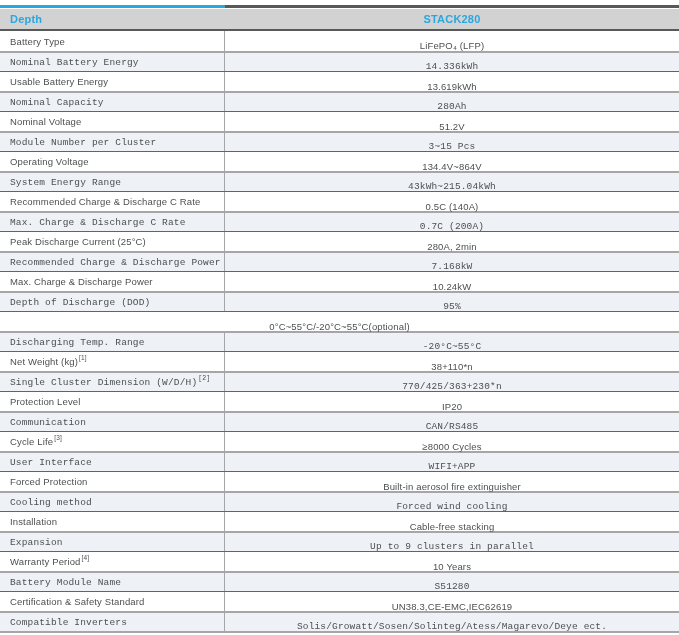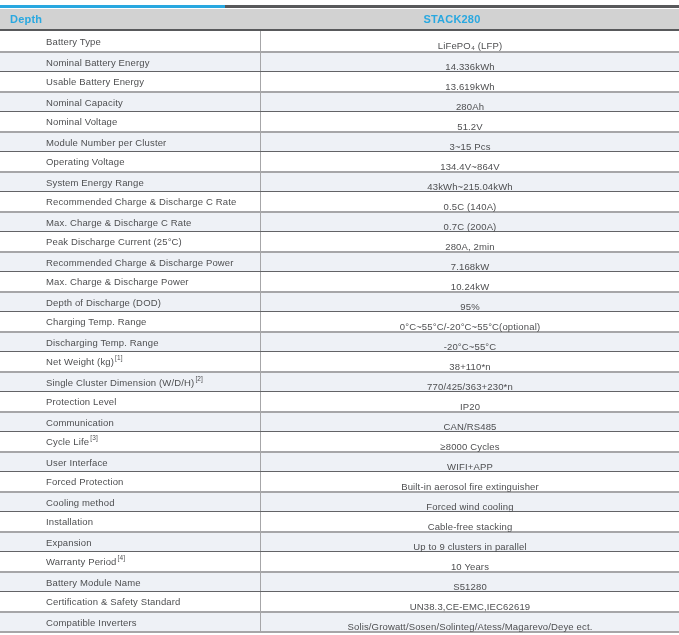--- a/index.html
+++ b/index.html
@@ -36,25 +36,25 @@
   .header-cell-right{
     flex:1;text-align:center;
     font-size:11px;font-weight:bold;color:var(--cyan);
     letter-spacing:0.2px;
   }
   .tbody{border-bottom:2px solid var(--border-thick);}
   .row{
     display:flex;height:20px;
     border-top:1px solid var(--border-thin);
     background:#ffffff;
-    padding-left:36px;
   }
   .row.alt{
     background:var(--row-alt-bg);
     border-top:2px solid var(--border-thick);
+    font-family:Liberation Mono, monospace;
   }
   .row:first-child{border-top:none;}
   .cell{display:flex;align-items:center;font-size:9.5px;letter-spacing:0.15px;}
   .cell.label{
     width:225px;padding-left:10px;
     border-right:1px solid var(--border-thick);
   }
   .cell.value{flex:1;justify-content:center;text-align:center;margin-top:9px;}
   .cell.label sup{
     font-size:6.5px;line-height:1;
@@ -154,23 +154,20 @@
         </div>
         <div class="cell value">10.24kW</div>
       </div>
       <div class="row alt">
         <div class="cell label">
           <span>Depth of Discharge (DOD)</span>
         </div>
         <div class="cell value">95%</div>
       </div>
       <div class="row">
-        <div class="cell label">
-          <span>Charging Temp. Range</span>
-        </div>
         <div class="cell value">0°C~55°C/-20°C~55°C(optional)</div>
       </div>
       <div class="row alt">
         <div class="cell label">
           <span>Discharging Temp. Range</span>
         </div>
         <div class="cell value">-20°C~55°C</div>
       </div>
       <div class="row">
         <div class="cell label">

